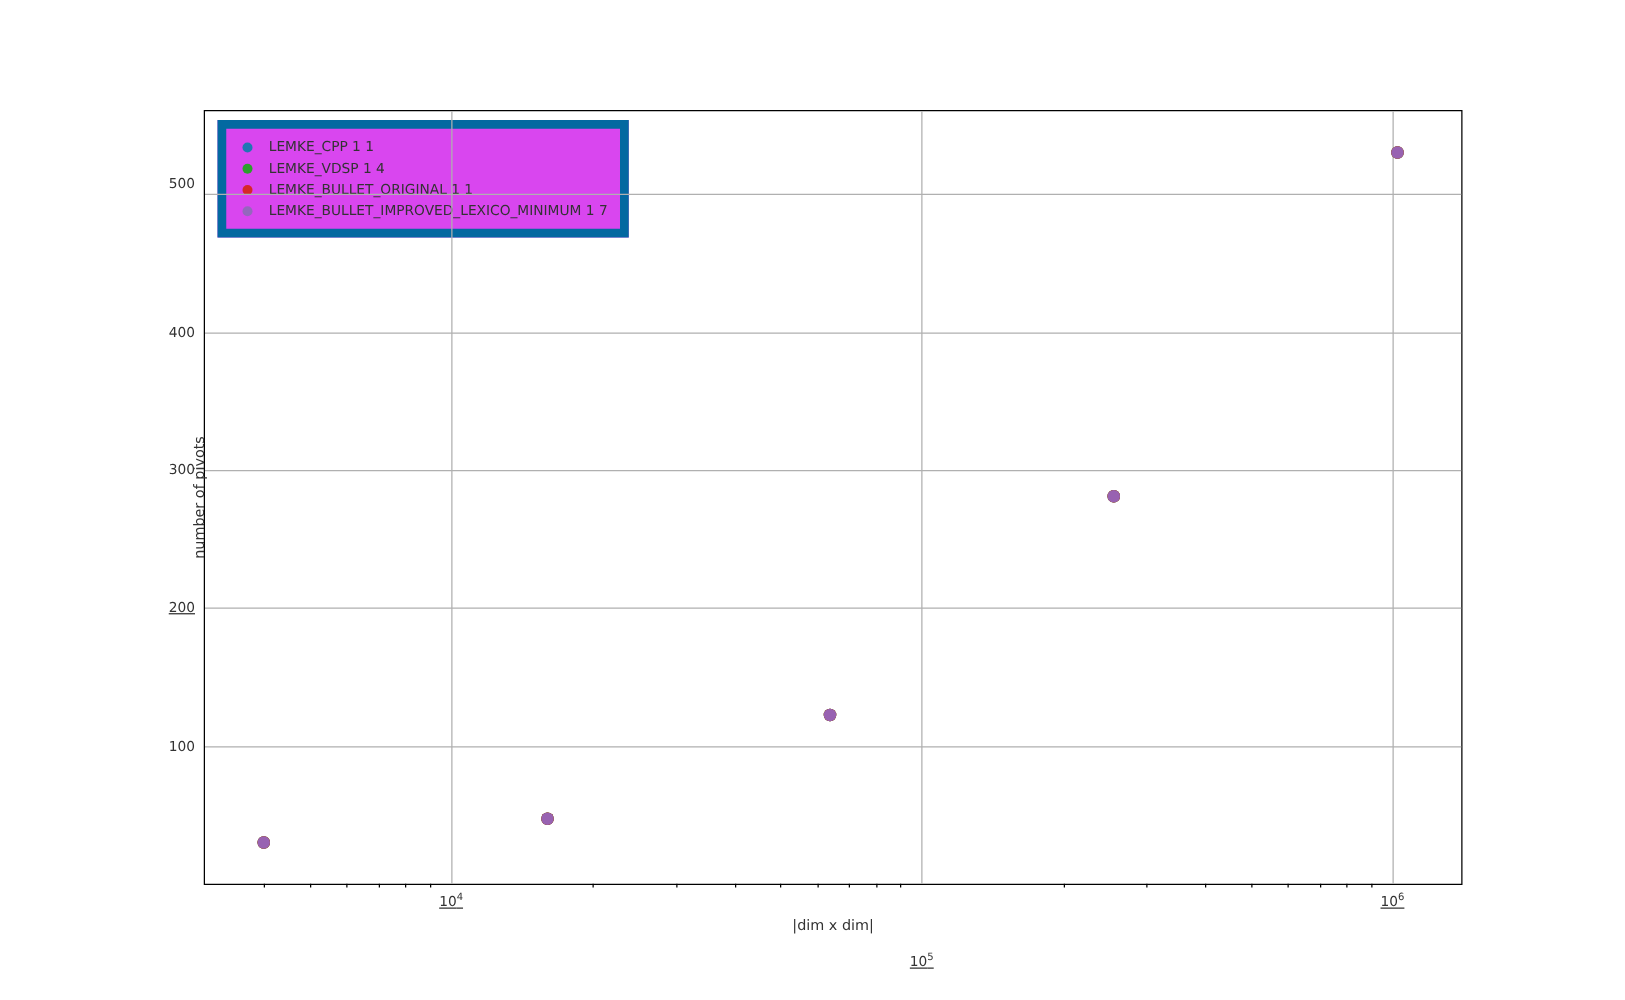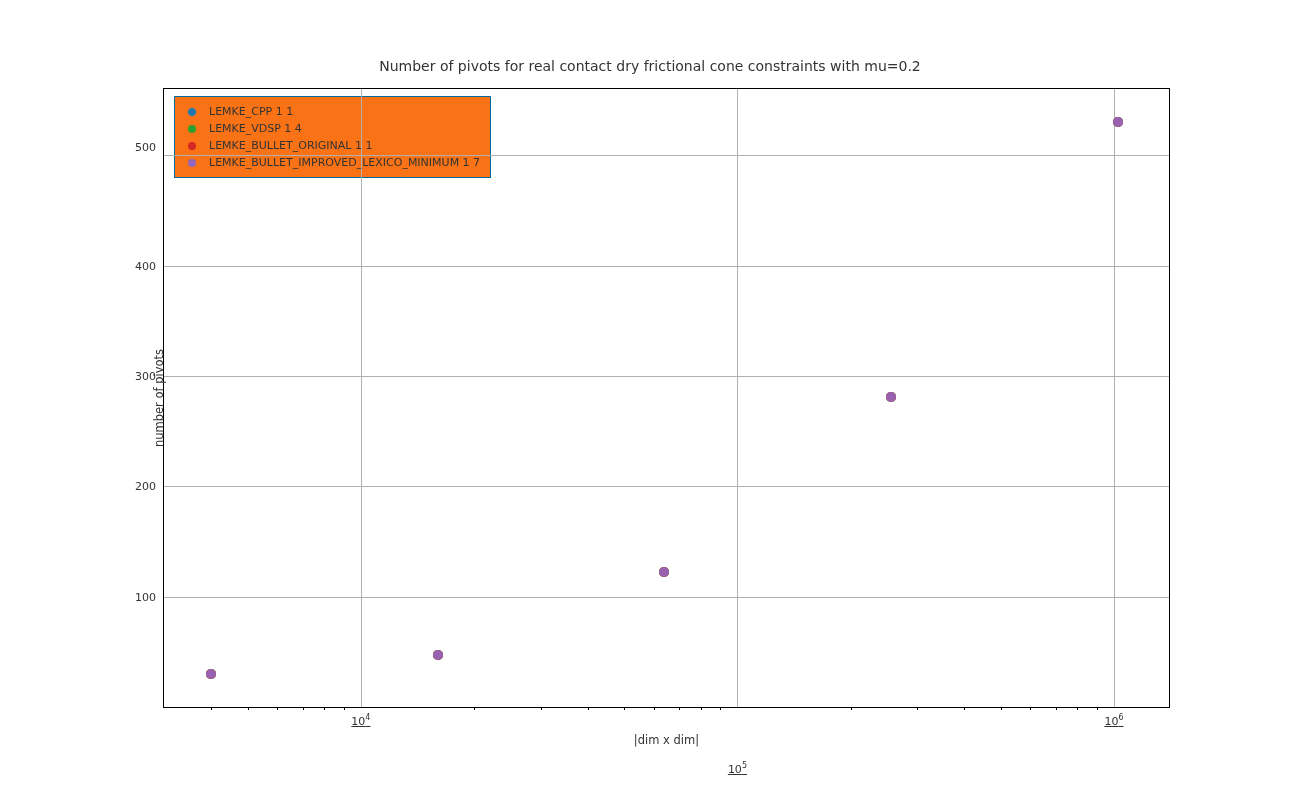--- a/index.html
+++ b/index.html
@@ -76,22 +76,22 @@
     transform: translateY(-50%) rotate(-90deg);
     transform-origin: center;
     font-size: 11.5px;
     color: #333;
     white-space: nowrap;
   }
   .legend {
     position: absolute;
     left: 10px;
     top: 7px;
-    border: 1px solid #0369a1;
-    background: #f97316;
+    border: 7px solid #0369a1;
+    background: #d946ef;
     padding: 6px 10px 6px 8px;
     font-size: 11px;
     line-height: 17px;
   }
   .legend-row {
     display: flex;
     align-items: center;
     gap: 8px;
   }
   .legend-marker {
@@ -117,21 +117,20 @@
     top: 100%;
     width: 1px;
     height: 3px;
     background: #000;
   }
 </style>
 </head>
 <body>
 
 <div class="figure">
-  <div class="title">Number of pivots for real contact dry frictional cone constraints with mu=0.2</div>
 
   <div class="axes" id="axes">
 
     <div class="ylabel">number of pivots</div>
     <div class="xlabel">|dim x dim|</div>
 
     <div class="legend">
       <div class="legend-row">
         <span class="legend-marker">
             <span class="legend-dot" id="ld0" style="background: rgb(31, 119, 180);"></span>
@@ -182,21 +181,21 @@
       <div class="minor-tick" style="left: 753.089px;"></div>
       <div class="minor-tick" style="left: 800.134px;"></div>
       <div class="minor-tick" style="left: 836.625px;"></div>
       <div class="minor-tick" style="left: 866.44px;"></div>
       <div class="minor-tick" style="left: 891.649px;"></div>
       <div class="minor-tick" style="left: 913.485px;"></div>
       <div class="minor-tick" style="left: 932.747px;"></div>
       <div class="grid-h" style="top: 507.643px;"></div>
       <div class="tick-y" style="top: 507.643px;">100</div>
       <div class="grid-h" style="top: 397.286px;"></div>
-      <div class="tick-y" style="top: 397.286px;">200</div>
+      <div class="tick-y" style="top: 397.286px; text-decoration: underline;">200</div>
       <div class="grid-h" style="top: 286.929px;"></div>
       <div class="tick-y" style="top: 286.929px;">300</div>
       <div class="grid-h" style="top: 176.571px;"></div>
       <div class="tick-y" style="top: 176.571px;">400</div>
       <div class="grid-h" style="top: 66.2143px;"></div>
       <div class="tick-y" style="top: 58px;">500</div>
       <div class="point" style="left: 47.045px; top: 584.893px; background: rgb(31, 119, 180);"></div>
       <div class="point" style="left: 273.747px; top: 566.132px; background: rgb(31, 119, 180);"></div>
       <div class="point" style="left: 500.45px; top: 483.364px; background: rgb(31, 119, 180);"></div>
       <div class="point" style="left: 727.152px; top: 307.896px; background: rgb(31, 119, 180);"></div>

